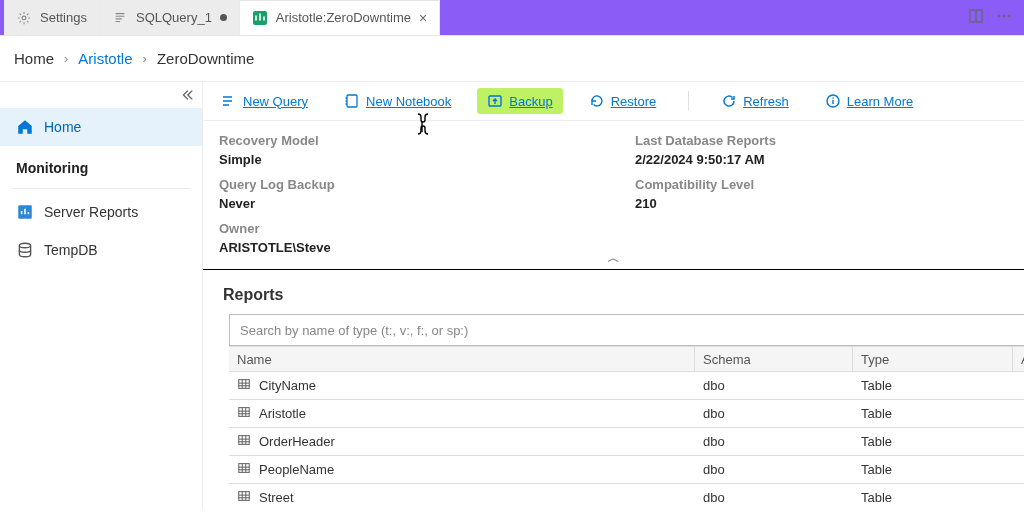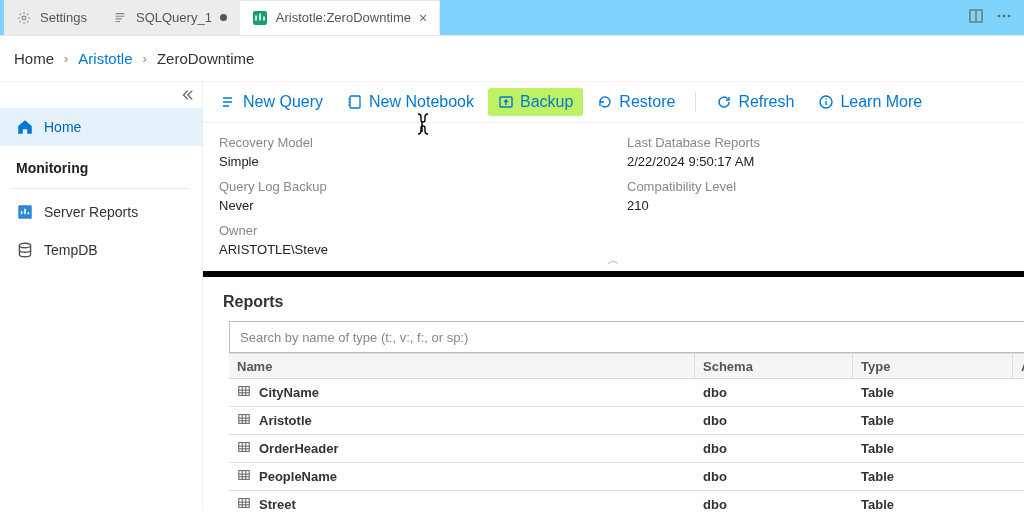--- a/index.html
+++ b/index.html
@@ -11,21 +11,21 @@
       width: 1024px;
       height: 513px;
       overflow: hidden;
       position: relative;
     }
     
     .tabbar {
       display: flex;
       align-items: center;
       height: 36px;
-      background: #7dd3fc;
+      background: #8b5cf6;
       border-bottom: 1px solid #e5e5e5;
       padding-left: 4px;
     }
     .tab {
       display: flex;
       align-items: center;
       height: 35px;
       padding: 0 12px;
       gap: 8px;
       color: #555;
@@ -96,47 +96,49 @@
     }
     .side-divider { border-top: 1px solid #eaeaea; margin: 4px 12px; }
     .side-icon { width: 18px; height: 18px; display:inline-flex; align-items:center; justify-content:center; }
 
     .content { flex: 1; display: flex; flex-direction: column; overflow: hidden; }
 
     
     .toolbar {
       display: flex;
       align-items: center;
-      gap: 4px;
+      gap: 16px;
       padding: 6px 8px;
       border-bottom: 1px solid #eee;
       color: #0078d4;
-      font-size: 16px;
+      font-size: 13px;
+      text-decoration: underline;
     }
     .tbtn {
       display: inline-flex;
       align-items: center;
       gap: 6px;
       padding: 5px 10px;
       border-radius: 3px;
       cursor: pointer;
     }
     .tbtn.hover { background: #bef264; color:#0078d4; }
     .tsep { width: 1px; height: 20px; background: #e0e0e0; margin: 0 6px; }
     .ticon { width: 16px; height: 16px; display:inline-flex; }
 
     
     .props {
       display: grid;
       grid-template-columns: 400px 1fr;
-      column-gap: 8px;
+      column-gap: 16px;
       padding: 10px 16px 6px 16px;
       font-size: 13px;
-      border-bottom: 6px solid #000000;
+      border-bottom: 1px solid #000000;
       position: relative;
+      font-weight: bold;
     }
     .plabel { color: #888; padding: 2px 0; }
     .pval { color: #222; padding: 2px 0 8px 0; }
     .collapse-chevron {
       position: absolute;
       bottom: -2px;
       left: 50%;
       transform: translateX(-50%);
       color: #888;
       font-size: 12px;
@@ -153,21 +155,21 @@
       border: 1px solid #bdbdbd;
       padding: 0 10px;
       font-size: 13px;
       color: #333;
       margin-left: 8px;
       margin-bottom: 0;
     }
     .search-input::placeholder { color: #888; }
 
     
-    .tbl { margin-left: 8px; border-top: 0; font-weight: bold; }
+    .tbl { margin-left: 8px; border-top: 0; }
     .thead, .trow {
       display: grid;
       grid-template-columns: 466px 158px 160px 1fr;
       align-items: center;
       border-bottom: 1px solid #dcdcdc;
     }
     .thead {
       background: #f5f5f5;
       font-size: 13px;
       color: #555;

